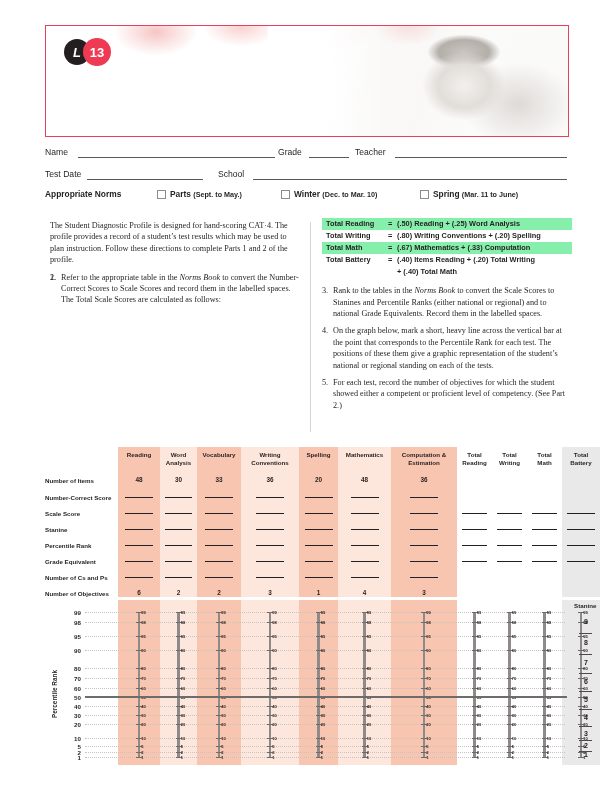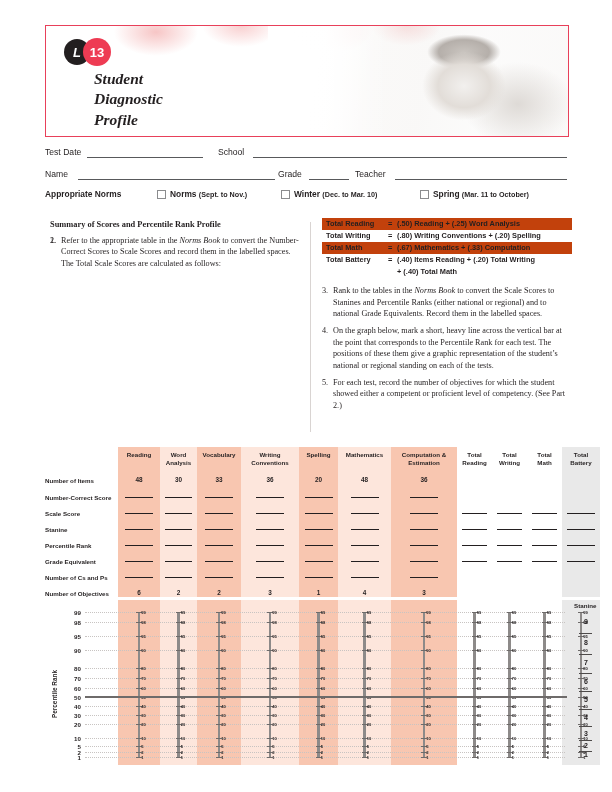--- a/index.html
+++ b/index.html
@@ -92,21 +92,21 @@
   .sub-b{font-family:"Liberation Serif", serif;font-weight:bold;font-size:8.4px;margin:0 0 2px 0;}
   ol.numlist{margin:0;padding:0;list-style:none;}
   ol.numlist li{position:relative;padding-left:11px;margin-bottom:6px;
     font-family:"Liberation Serif", serif;font-size:8.2px;line-height:1.39;}
   ol.numlist li .num{position:absolute;left:0;top:0;}
   .ital{font-style:italic;}
 
   
   .fbox{position:relative;width:250px;margin-bottom:8px;}
   .fline-row{display:flex;font-size:7.4px;font-weight:bold;line-height:1.28;padding:1.2px 0 1.2px 4px;}
-  .fline-row.shade{background:#c2410c;}
+  .fline-row.shade{background:#86efac;}
   .fline-row .lhs{width:62px;flex:0 0 62px;}
   .fline-row .eq{width:9px;flex:0 0 9px;}
   .fline-row .rhs{flex:1;}
   .fline-row .cont{margin-left:71px;}
 
   
   .tblwrap{position:absolute;left:45px;top:447px;width:525px;}
   .rowlabels{position:absolute;left:0;top:0;width:72px;}
   .rowlabels div{
     position:absolute;left:0;width:72px;text-align:left;
@@ -142,57 +142,54 @@
 </head>
 <body>
 
 <div class="page">
 
   <div class="header">
     <div class="hdr-leaves"></div>
     <div class="hdr-photo"></div>
     <div class="badge-l">L</div>
     <div class="badge-n">13</div>
-    <div class="hdr-title">
-      <div>Student</div>
-      <div>Diagnostic</div>
-      <div>Profile</div>
-    </div>
   </div>
 
   <div class="fields">
-    <div class="frow">
-      <span class="flabel" style="left:0;">Test Date</span>
-      <span class="fline" style="left:42px;width:116px;"></span>
-      <span class="flabel" style="left:173px;">School</span>
-      <span class="fline" style="left:208px;width:314px;"></span>
-    </div>
     <div class="frow">
       <span class="flabel" style="left:0;">Name</span>
       <span class="fline" style="left:33px;width:197px;"></span>
       <span class="flabel" style="left:233px;">Grade</span>
       <span class="fline" style="left:264px;width:40px;"></span>
       <span class="flabel" style="left:310px;">Teacher</span>
       <span class="fline" style="left:350px;width:172px;"></span>
     </div>
+    <div class="frow">
+      <span class="flabel" style="left:0;">Test Date</span>
+      <span class="fline" style="left:42px;width:116px;"></span>
+      <span class="flabel" style="left:173px;">School</span>
+      <span class="fline" style="left:208px;width:314px;"></span>
+    </div>
     <div class="cbrow">
       <span class="cbl" style="left:0;">Appropriate Norms</span>
       <span class="cb" style="left:112px;"></span>
-      <span class="cbl" style="left:125px;"><span>Norms </span><span class="sm">(Sept. to Nov.)</span></span>
+      <span class="cbl" style="left:125px;"><span>Parts </span><span class="sm">(Sept. to May.)</span></span>
       <span class="cb" style="left:236px;"></span>
       <span class="cbl" style="left:249px;"><span>Winter </span><span class="sm">(Dec. to Mar. 10)</span></span>
       <span class="cb" style="left:375px;"></span>
-      <span class="cbl" style="left:388px;"><span>Spring </span><span class="sm">(Mar. 11 to October)</span></span>
+      <span class="cbl" style="left:388px;"><span>Spring </span><span class="sm">(Mar. 11 to June)</span></span>
     </div>
   </div>
 
   <div class="divider"></div>
 
   <div class="colL">
-    <div class="sub-b">Summary of Scores and Percentile Rank Profile</div>
+    <div class="bodytext">
+      <p>The Student Diagnostic Profile is designed for hand-scoring CAT·4. The profile provides a record of a student’s test results which may be used to plan instruction. Follow these directions to complete Parts 1 and 2 of the profile.</p>
+    </div>
     <ol class="numlist">
       <li>
         <span class="num">1.</span>
       </li>
       <li>
         <span class="num">2.</span>
         <span>Refer to the appropriate table in the </span><span class="ital">Norms Book</span><span> to convert the Number-Correct Scores to Scale Scores and record them in the labelled spaces. The Total Scale Scores are calculated as follows:</span>
       </li>
     </ol>
   </div>

